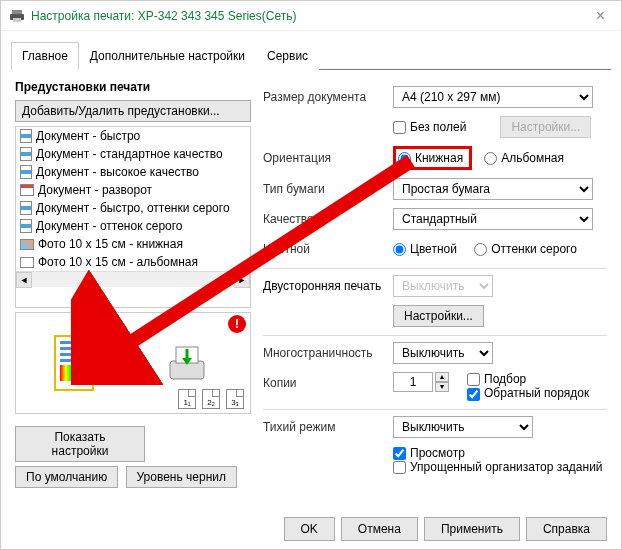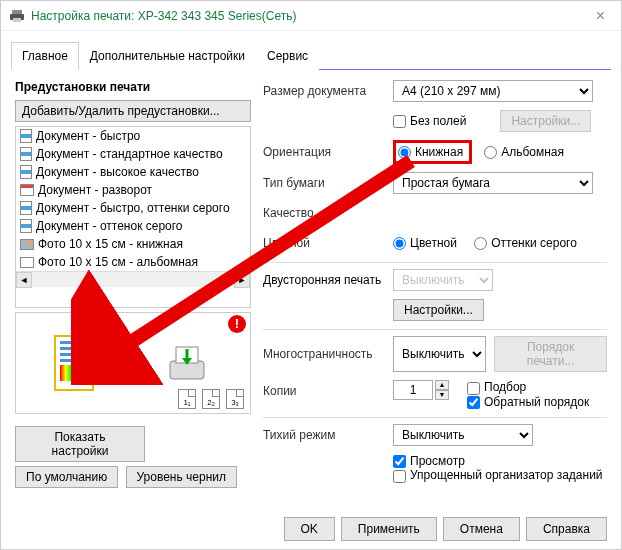--- a/index.html
+++ b/index.html
@@ -7,21 +7,21 @@
 
 .titlebar { display: flex; align-items: center; height: 30px; padding: 0 8px; border-bottom: 1px solid #eee; }
 .titlebar .printer-icon { width: 16px; height: 16px; margin-right: 6px; }
 .titlebar-title { flex: 1; color: #15803d; font-size: 12px; }
 .close-btn { font-size: 16px; color: #888; cursor: pointer; padding: 4px 8px; }
 
 .tabs { display: flex; border-bottom: 1px solid #8b5cf6; margin: 10px 10px 0 10px; }
 .tab { padding: 6px 10px; border: 1px solid transparent; border-bottom: none; cursor: pointer; position: relative; top: 1px; background: #fff; }
 .tab.active { border-color: #ccc; border-bottom: 1px solid #fff; }
 
-.content { padding: 10px 14px; display: flex; gap: 12px; }
+.content { padding: 10px 14px; display: flex; gap: 12px; align-items: center; }
 
 .left-col { width: 236px; }
 .section-title { font-weight: bold; margin-bottom: 6px; font-size: 12px; }
 .add-remove { width: 100%; text-align: left; padding: 3px 6px; background: #e8e8e8; border: 1px solid #aaa; cursor: pointer; margin-bottom: 4px; }
 
 .preset-list { border: 1px solid #ccc; height: 182px; overflow-y: auto; overflow-x: auto; }
 .preset-item { display: flex; align-items: center; padding: 2px 4px; cursor: pointer; white-space: nowrap; }
 .preset-icon { width: 16px; height: 16px; margin-right: 4px; display: inline-block; }
 
 .preview-box { border: 1px solid #ccc; height: 102px; margin-top: 4px; position: relative; display: flex; align-items: center; justify-content: space-around; padding: 4px; }
@@ -199,20 +199,21 @@
       </div>
     </div>
 
     <div class="form-row">
       <div class="form-label">Тип бумаги</div>
       <div class="form-control"><select class="wide"><option>Простая бумага</option></select></div>
     </div>
 
     <div class="form-row">
       <div class="form-label">Качество</div>
+      <div class="form-control"><select class="wide"><option>Стандартный</option></select></div>
     </div>
 
     <div class="form-row">
       <div class="form-label">Цветной</div>
       <div class="form-control">
         <label class="radio-label"><input type="radio" name="cl" checked="" style=""><span>Цветной</span></label>
         <label class="radio-label"><input type="radio" name="cl" style=""><span>Оттенки серого</span></label>
       </div>
     </div>
 
@@ -227,21 +228,20 @@
       <div class="form-label"></div>
       <div class="form-control"><button class="btn">Настройки...</button></div>
     </div>
 
     <hr class="hr">
 
     <div class="form-row">
       <div class="form-label">Многостраничность</div>
       <div class="form-control" style="display:flex;gap:8px;">
         <select class="narrow"><option>Выключить</option></select>
-        <button class="btn" disabled="">Порядок печати...</button>
       </div>
     </div>
 
     <div class="form-row" style="align-items:flex-start;">
       <div class="form-label" style="padding-top:4px;">Копии</div>
       <div class="form-control" style="display:flex;gap:18px;align-items:flex-start;">
         <div class="spinner">
           <input type="text" value="1" style="">
           <div class="spinner-btns">
               <span>▲</span>
@@ -268,22 +268,22 @@
         <label style="display:block;"><input type="checkbox" checked="" style=""><span>Просмотр</span></label>
         <label style="display:block;"><input type="checkbox" style=""><span>Упрощенный организатор заданий</span></label>
       </div>
     </div>
 
   </div>
 </div>
 
 <div class="footer">
   <button>OK</button>
+  <button>Отмена</button>
   <button>Применить</button>
-  <button>Отмена</button>
   <button>Справка</button>
 </div>
 
 <svg class="arrow-svg" width="360" height="230">
   <defs>
       <marker id="ah" markerWidth="12" markerHeight="12" refX="2" refY="6" orient="auto">
         <path d="M0,0 L12,6 L0,12 Z" fill="#e60000"></path>
       </marker>
     </defs>
   <line x1="340" y1="6" x2="40" y2="200" stroke="#e60000" stroke-width="14" marker-end="url(#ah)"></line>

